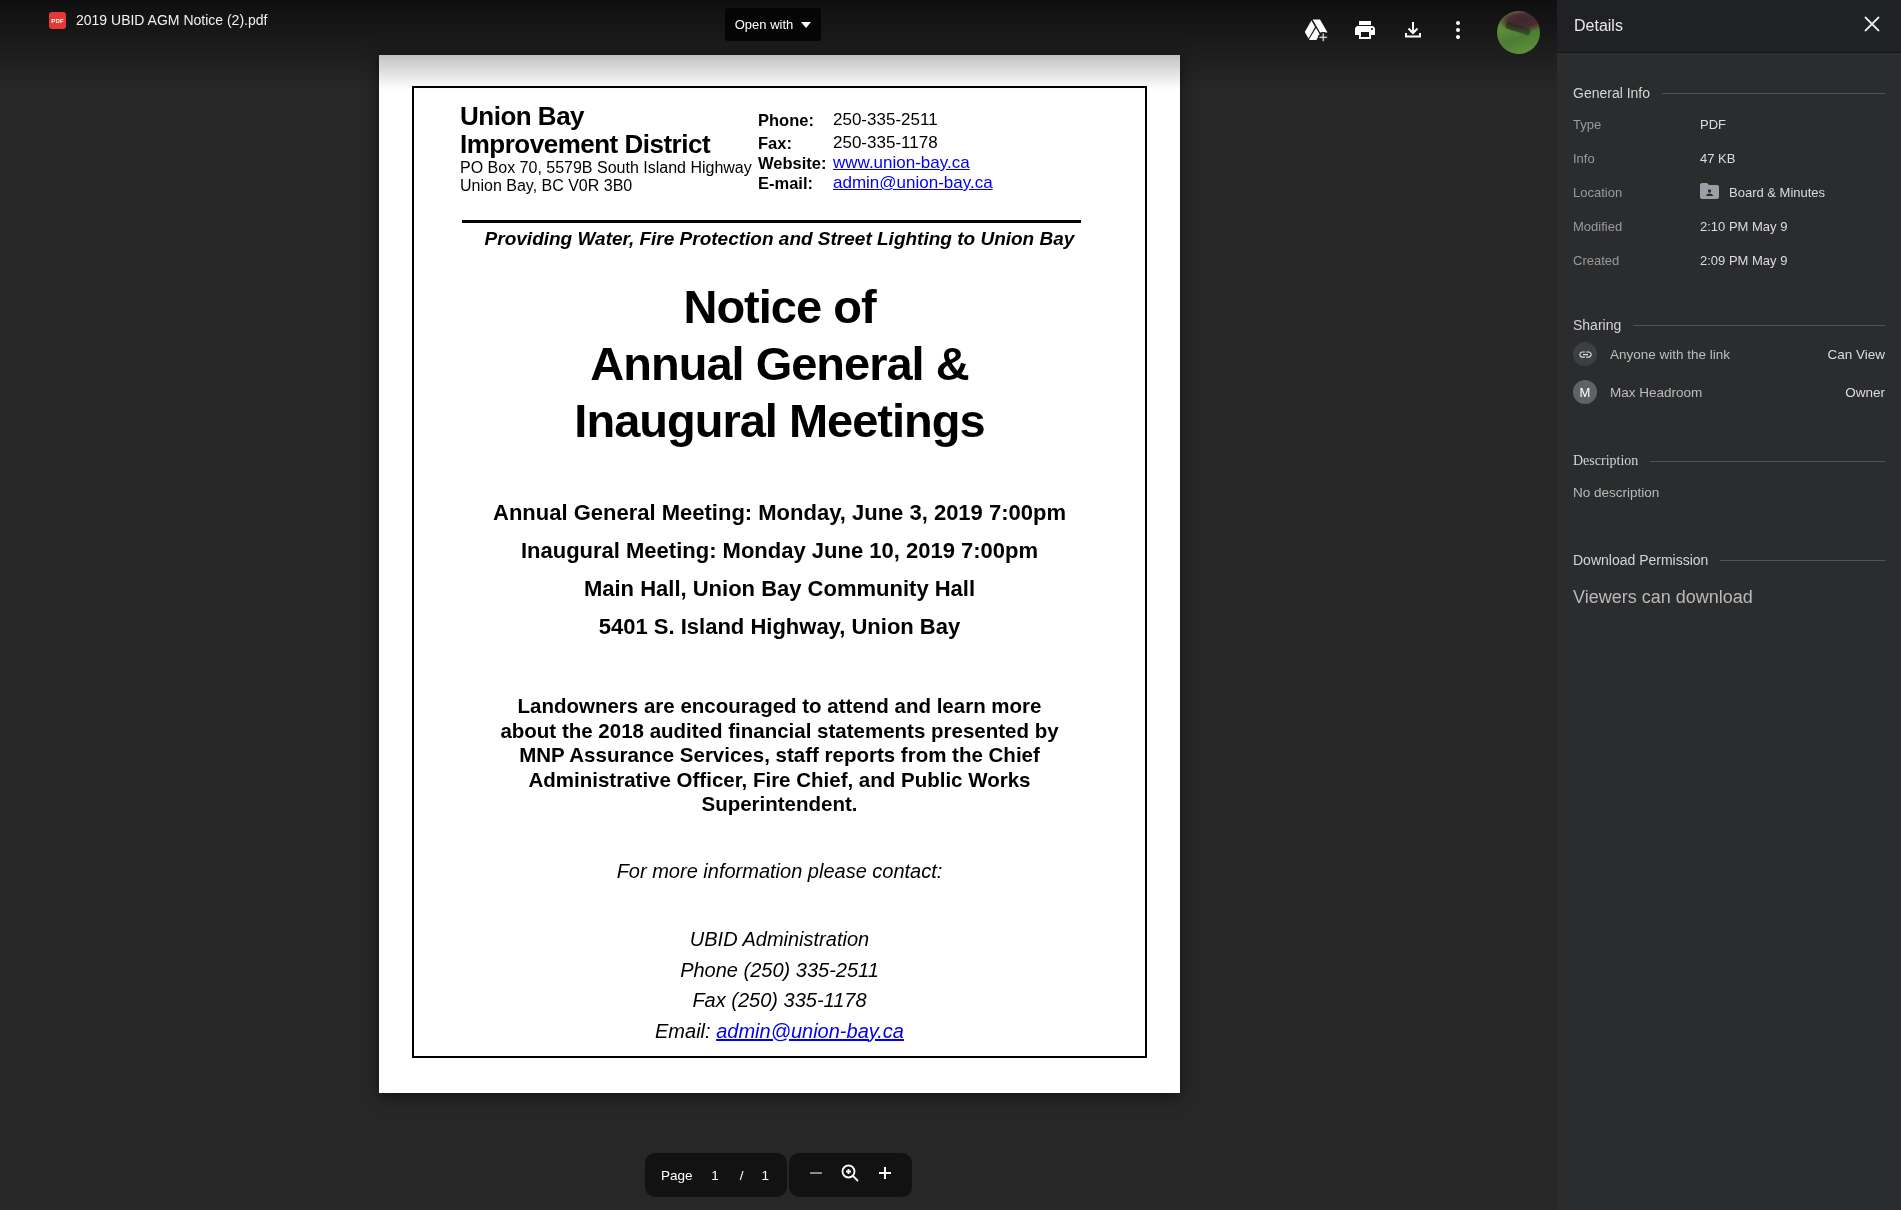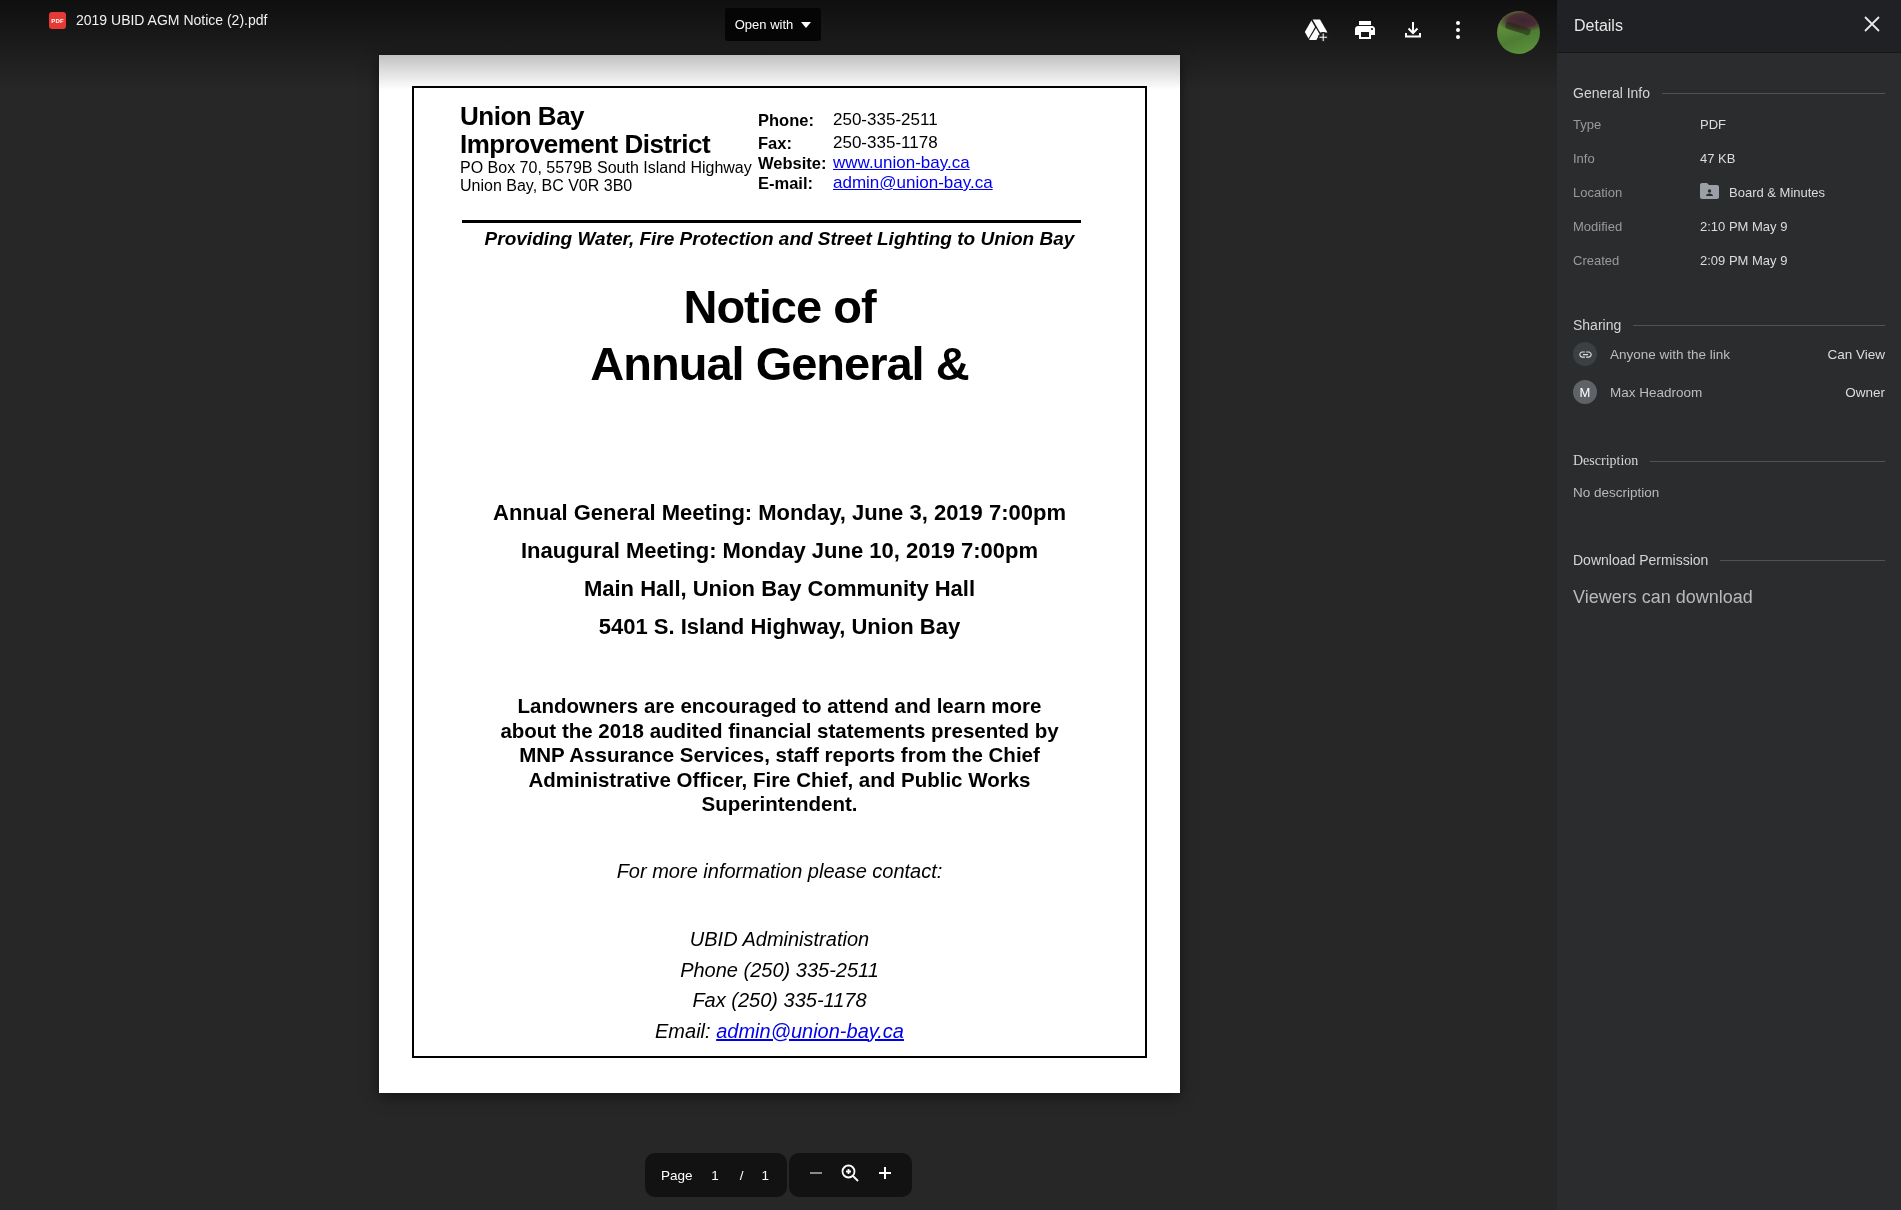--- a/index.html
+++ b/index.html
@@ -151,20 +151,21 @@
           <span class="lh-value doc-link">admin@union-bay.ca</span>
         </div>
       </div>
 
       <div class="tagline-rule"></div>
       <div class="tagline">Providing Water, Fire Protection and Street Lighting to Union Bay</div>
 
       <div class="doc-title">
         <div>Notice of</div>
         <div>Annual General &amp;</div>
+        <div>Inaugural Meetings</div>
       </div>
 
       <div class="meetings">
         <div>Annual General Meeting: Monday, June 3, 2019 7:00pm</div>
         <div>Inaugural Meeting: Monday June 10, 2019 7:00pm</div>
         <div>Main Hall, Union Bay Community Hall</div>
         <div>5401 S. Island Highway, Union Bay</div>
       </div>
 
       <div class="body-par">

